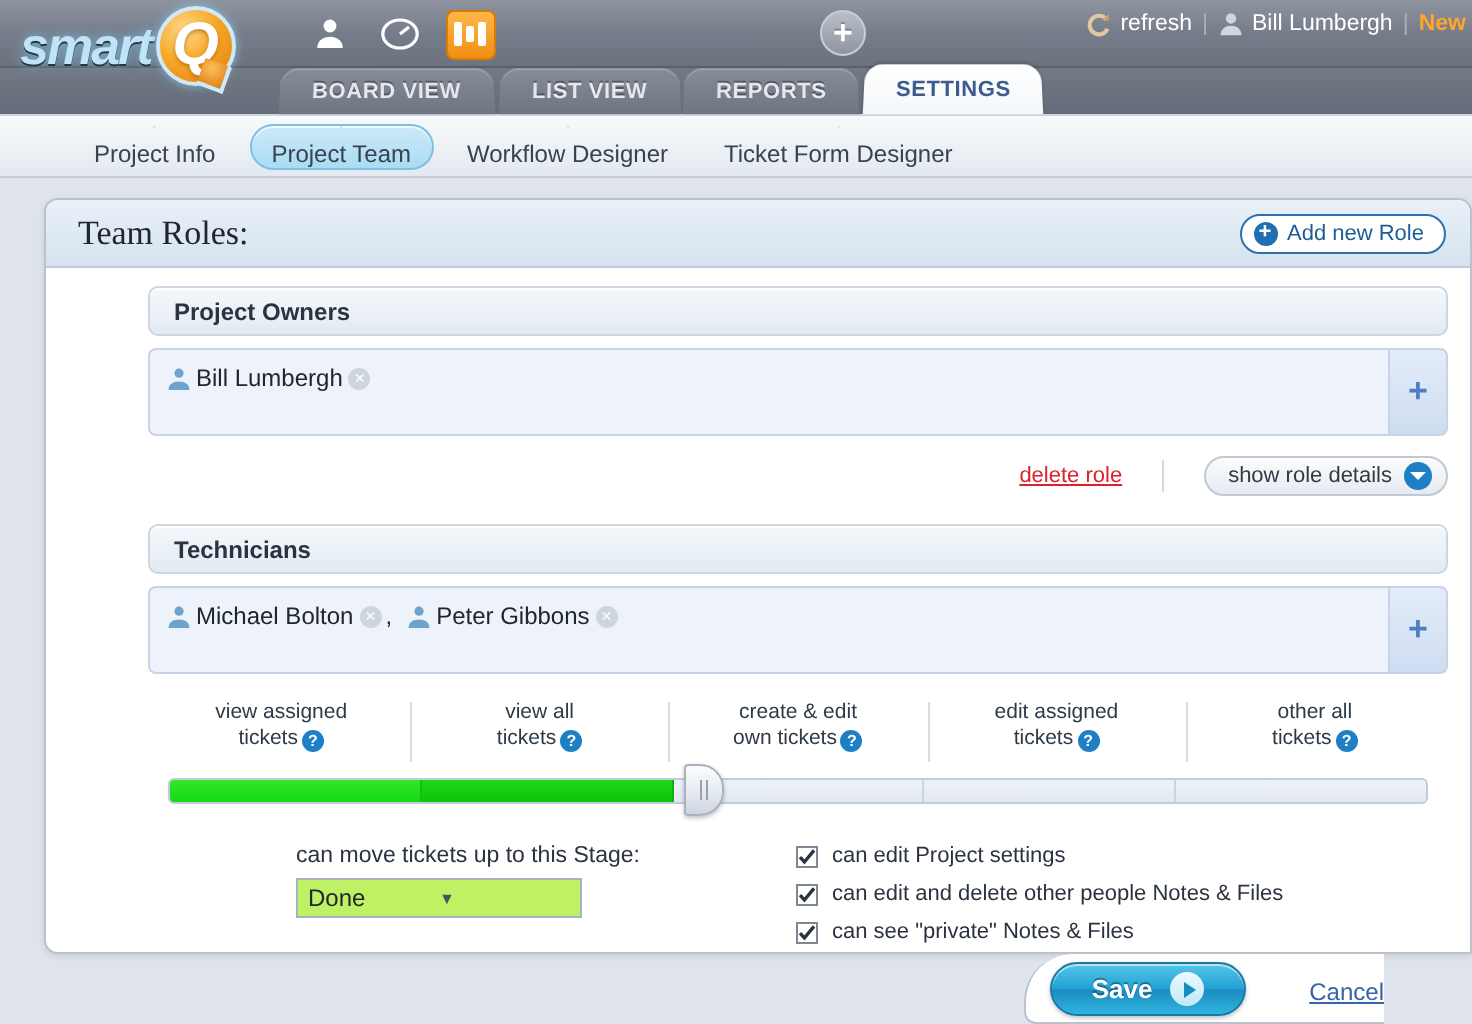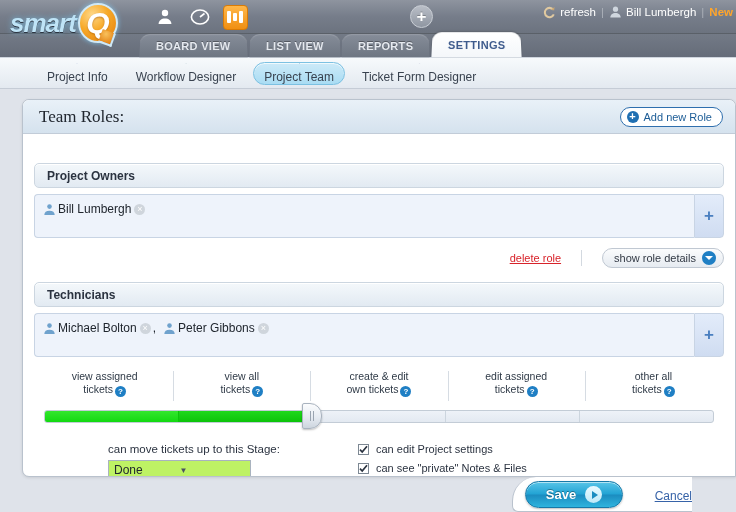--- a/index.html
+++ b/index.html
@@ -146,21 +146,21 @@
   .panel-title{font-family:"Liberation Serif",serif;font-size:17px;color:#20262e;flex:1;}
   .btn-pill{
     display:flex;align-items:center;gap:5px;height:20px;padding:0 10px 0 6px;
     border:1px solid #2f6fae;border-radius:11px;background:#fff;
     font-size:11px;color:#1c5c96;cursor:pointer;
   }
   .ic-plus-blue{
     width:12px;height:12px;border-radius:50%;background:#1f6fb2;
     color:#fff;font-size:11px;line-height:11px;text-align:center;font-weight:bold;
   }
-  .panel-body{padding:29px 11px 0 11px;}
+  .panel-body{padding:9px 11px 0 11px;margin-left:40px;}
 
   
   .role-head{
     height:25px;background:linear-gradient(180deg,#f4f8fb,#e2eaf2);
     border:1px solid #ccd6e0;border-radius:5px;
     display:flex;align-items:center;padding-left:12px;
     font-size:12px;font-weight:bold;color:#2b3340;
     box-shadow:inset 0 1px 0 #fff;
   }
   .members-row{display:flex;margin-top:6px;}
@@ -344,36 +344,36 @@
 
   <div class="subitem">
     <svg width="16" height="16" viewBox="0 0 16 16">
       <circle cx="8" cy="8" r="7" fill="#eef3f8" stroke="#8fa2b5" stroke-width="1.2"></circle>
       <rect x="7.2" y="6.4" width="1.6" height="5" fill="#51677d"></rect>
         <circle cx="8" cy="4.4" r="1" fill="#51677d"></circle>
     </svg>
     <span>Project Info</span>
   </div>
 
-  <div class="subitem">
-    <svg width="16" height="16" viewBox="0 0 16 16">
-      <circle cx="8" cy="8" r="6.6" fill="none" stroke="#8fa2b5" stroke-width="1.6"></circle>
-      <path d="M8 2.5a5.5 5.5 0 013.9 9.4" fill="none" stroke="#c3ced9" stroke-width="2.4"></path>
-    </svg>
-    <span>Workflow Designer</span>
-  </div>
-
   <div class="subitem active">
     <svg width="17" height="16" viewBox="0 0 17 16">
       <circle cx="5.4" cy="4.6" r="2.7" fill="#8fb6d6"></circle>
         <path d="M0.6 14c0-3 2.1-4.6 4.8-4.6S10.2 11 10.2 14z" fill="#8fb6d6"></path>
       <circle cx="11.6" cy="5.2" r="2.3" fill="#6d9cc2"></circle>
         <path d="M7.6 14c0-2.6 1.8-4 4-4s4 1.4 4 4z" fill="#6d9cc2"></path>
     </svg>
     <span>Project Team</span>
+  </div>
+
+  <div class="subitem">
+    <svg width="16" height="16" viewBox="0 0 16 16">
+      <circle cx="8" cy="8" r="6.6" fill="none" stroke="#8fa2b5" stroke-width="1.6"></circle>
+      <path d="M8 2.5a5.5 5.5 0 013.9 9.4" fill="none" stroke="#c3ced9" stroke-width="2.4"></path>
+    </svg>
+    <span>Workflow Designer</span>
   </div>
 
   <div class="subitem">
     <svg width="15" height="16" viewBox="0 0 15 16">
       <rect x="1.5" y="1.5" width="12" height="13" rx="1.5" fill="#f2f6fa" stroke="#8fa2b5" stroke-width="1.3"></rect>
       <rect x="3.6" y="4" width="7.8" height="1.5" fill="#9fb0c1"></rect>
         <rect x="3.6" y="7.2" width="7.8" height="1.5" fill="#c3ced9"></rect>
         <rect x="3.6" y="10.4" width="7.8" height="1.5" fill="#c3ced9"></rect>
     </svg>
     <span>Ticket Form Designer</span>
@@ -502,20 +502,28 @@
                 </svg>
             </span>
             <span>can edit Project settings</span>
           </div>
           <div class="chk-row">
             <span class="chk">
               <svg width="9" height="9" viewBox="0 0 9 9">
                   <path d="M1 4.6l2.2 2.4L8 1.2" fill="none" stroke="#2b3340" stroke-width="1.7"></path>
                 </svg>
             </span>
+            <span>can edit and delete other people Notes &amp; Files</span>
+          </div>
+          <div class="chk-row">
+            <span class="chk">
+              <svg width="9" height="9" viewBox="0 0 9 9">
+                  <path d="M1 4.6l2.2 2.4L8 1.2" fill="none" stroke="#2b3340" stroke-width="1.7"></path>
+                </svg>
+            </span>
             <span>can see "private" Notes &amp; Files</span>
           </div>
         </div>
       </div>
 
     </div>
   </div>
 </div>
 
 <div class="footer">

